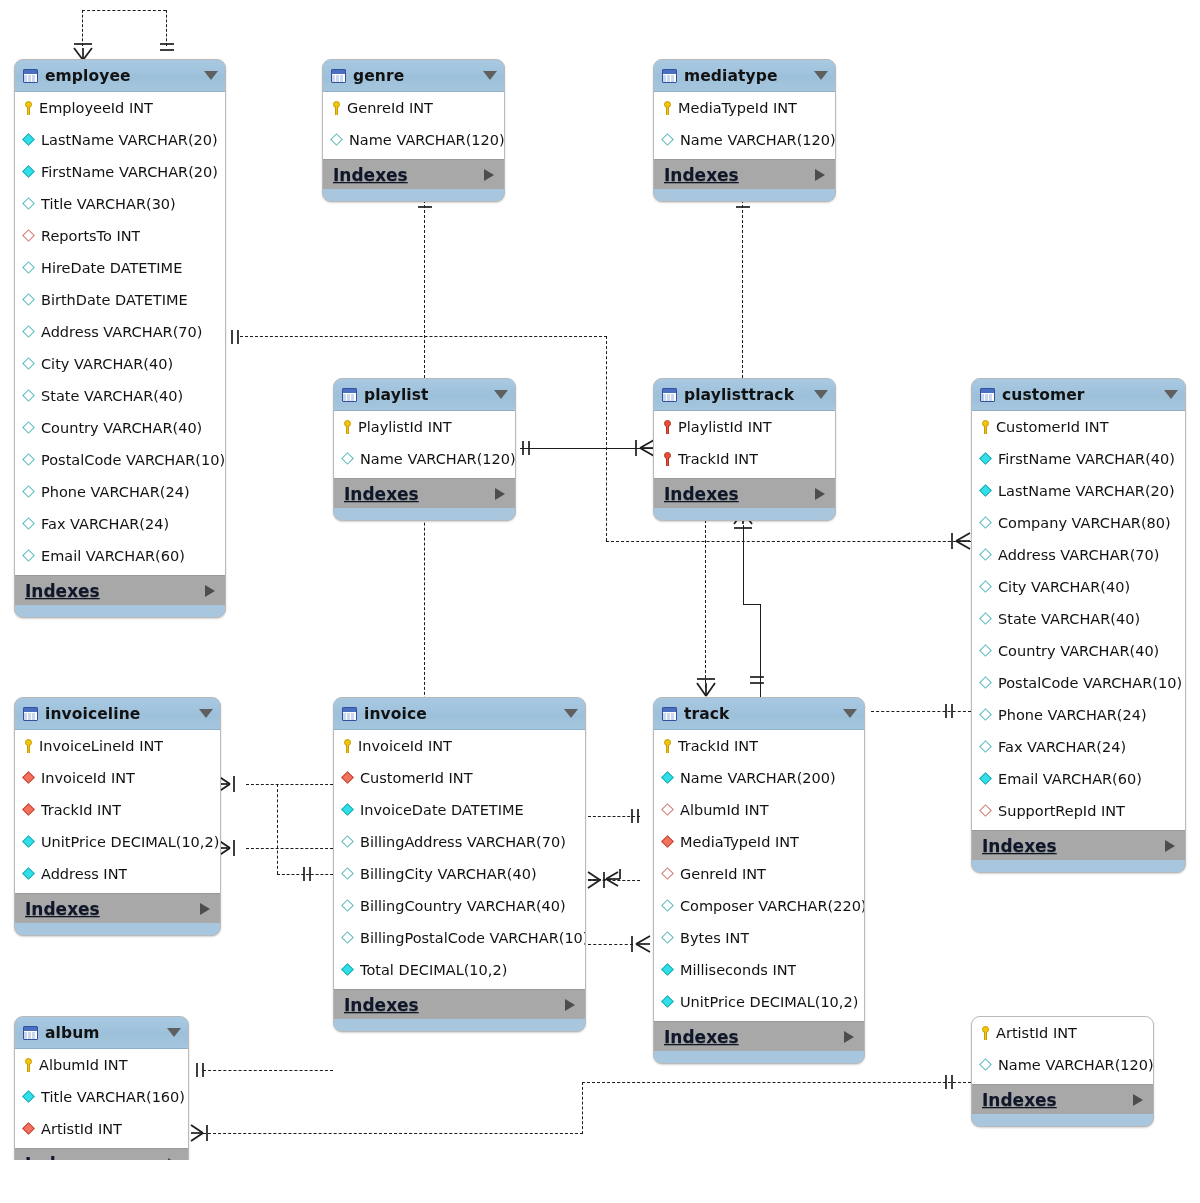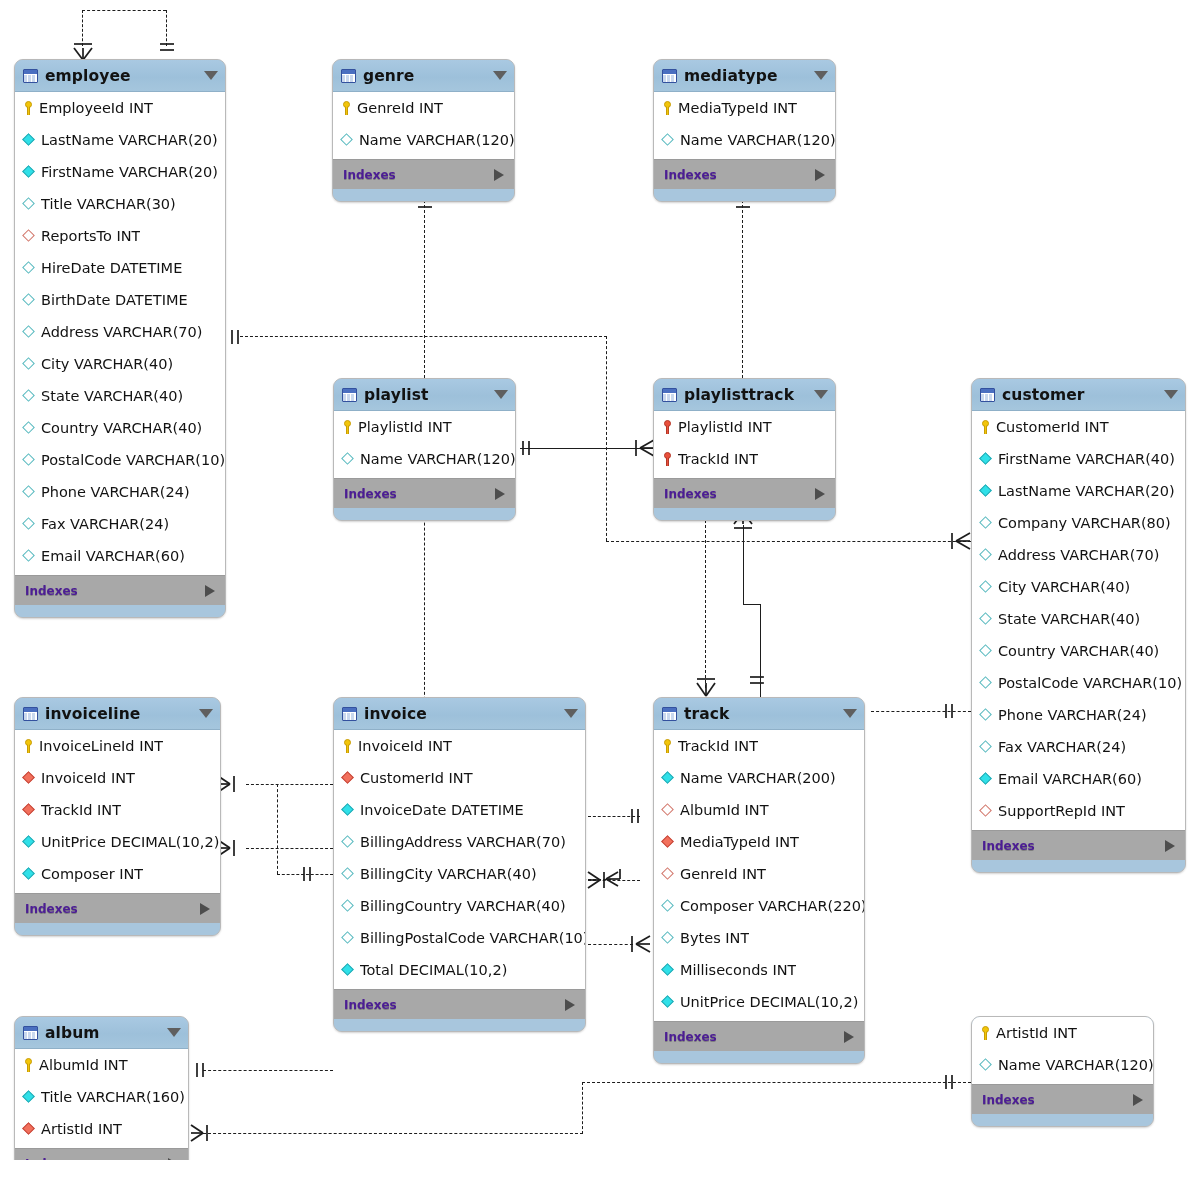--- a/index.html
+++ b/index.html
@@ -129,23 +129,24 @@
 
   .ent-footer{
     display:flex;align-items:center;
     height:29px;
     background:#a8a8a8;
     border-top:1px solid #9a9a9a;
     padding:0 10px 0 10px;
     position:relative;
   }
   .ent-footer .fl{
-    font-weight:bold;font-size:12px;color:#4c1d95;
+    font-weight:bold;font-size:17px;color:#0f172a;
     text-shadow:0 1px 0 rgba(0,0,0,.25);
     flex:1 1 auto;
+    text-decoration:underline;
   }
   .tri-right{
     width:0;height:0;
     border-top:6px solid transparent;
     border-bottom:6px solid transparent;
     border-left:10px solid #4d4d4d;
     flex:0 0 auto;
   }
   .ent-tail{height:12px;background:#a8c6dd;}
 
@@ -503,21 +504,21 @@
             <span class="lbl">Email VARCHAR(60)</span>
           </div>
         </div>
     <div class="ent-footer">
       <span class="fl">Indexes</span>
       <span class="tri-right"></span>
     </div>
     <div class="ent-tail"></div>
   </div>
 
-  <div class="entity" style="left: 332px; top: 59px; width: 183px;">
+  <div class="entity" style="left: 322px; top: 59px; width: 183px;">
     <div class="ent-header">
       <span class="tbl-icon"></span>
       <span class="ent-title">genre</span>
       <span class="caret"></span>
     </div>
     <div class="ent-body">
           <div class="col">
             <span class="mk mk-pk"></span>
             <span class="lbl">GenreId INT</span>
           </div>
@@ -725,21 +726,21 @@
           <div class="col">
             <span class="mk mk-d mk-cyan">
               <i></i>
             </span>
             <span class="lbl">UnitPrice DECIMAL(10,2)</span>
           </div>
           <div class="col">
             <span class="mk mk-d mk-cyan">
               <i></i>
             </span>
-            <span class="lbl">Composer INT</span>
+            <span class="lbl">Address INT</span>
           </div>
         </div>
     <div class="ent-footer">
       <span class="fl">Indexes</span>
       <span class="tri-right"></span>
     </div>
     <div class="ent-tail"></div>
   </div>
 
   <div class="entity" style="left: 333px; top: 697px; width: 253px;">

